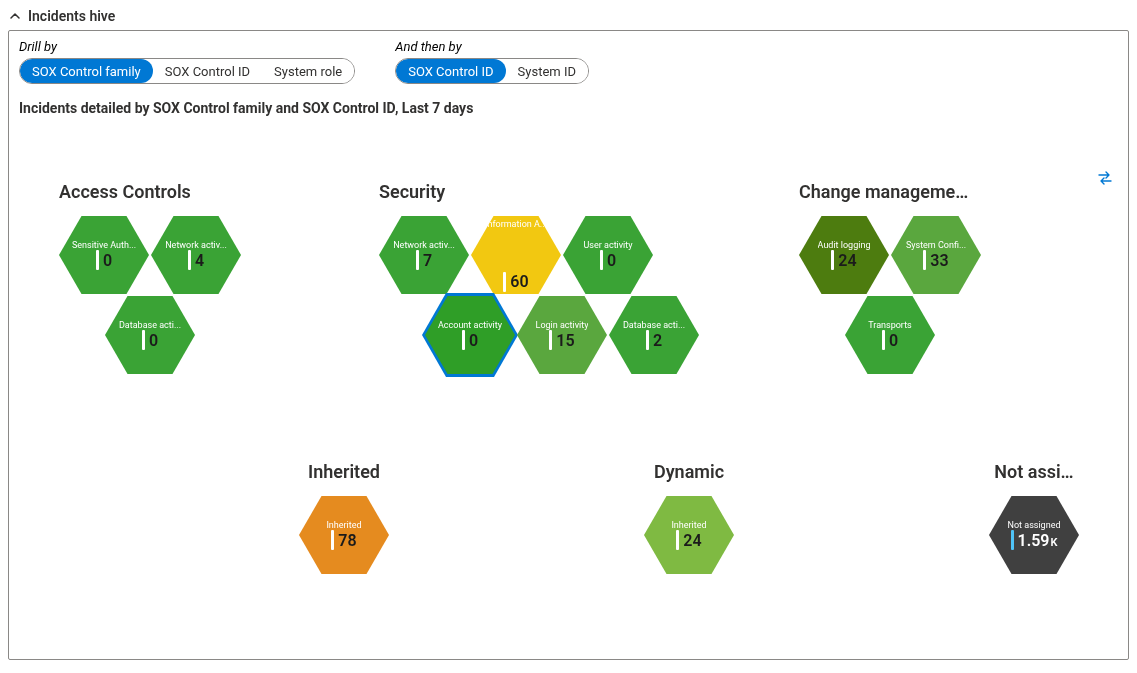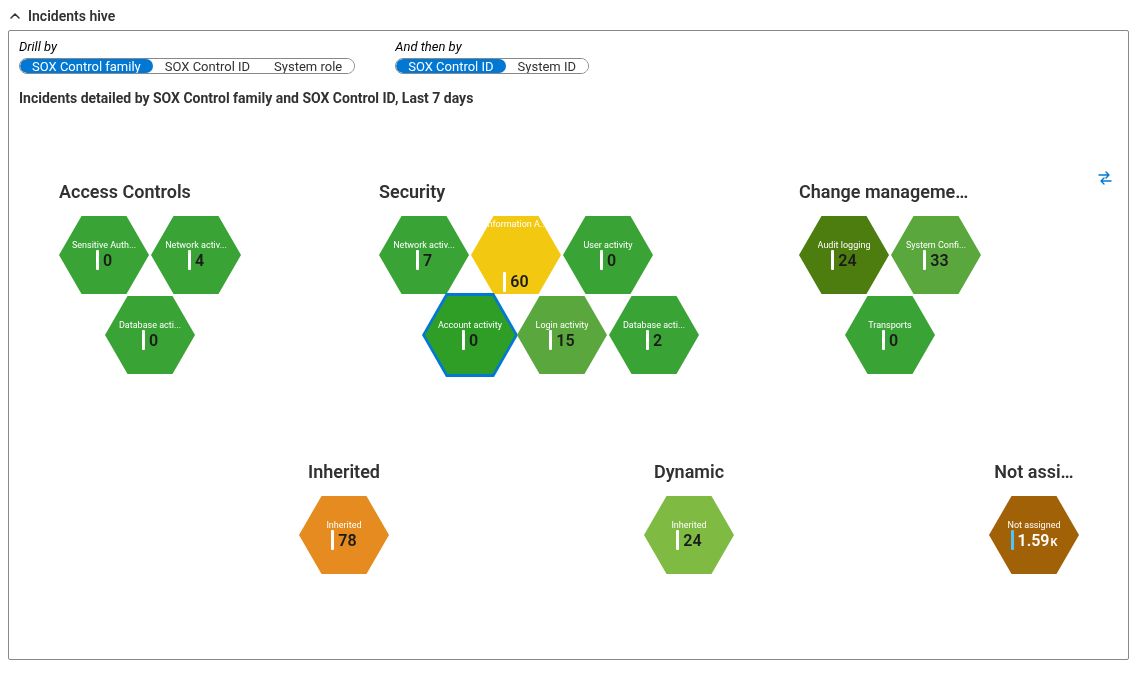--- a/index.html
+++ b/index.html
@@ -34,21 +34,21 @@
     position: relative;
   }
   .filter-row { display: flex; gap: 40px; }
   .filter-group { display: flex; flex-direction: column; gap: 4px; }
   .filter-label { font-size: 13px; color: #000000; font-style: italic; }
   .pill-row {
     display: inline-flex;
     border: 1px solid #8a8886;
     border-radius: 14px;
     overflow: hidden;
-    height: 16px;
+    height: 26px;
     align-items: stretch;
   }
   .pill {
     padding: 3px 12px;
     font-size: 13px;
     white-space: nowrap;
     display: flex; align-items: center;
     cursor: pointer;
     color: #323130;
     background: #fff;
@@ -136,21 +136,21 @@
     margin-left: 1px;
   }
   
   .c-green-700 { background: #2f9e27; }
   .c-green-600 { background: #3aa335; }
   .c-green-500 { background: #5aa73e; }
   .c-green-450 { background: #4d7c0f; }
   .c-green-400 { background: #7fba42; }
   .c-yellow    { background: #f2c811; gap: 43px; }
   .c-orange    { background: #e58b1f; }
-  .c-red       { background: #a16207; }
+  .c-red       { background: #404040; }
   .hex.c-red .hex-label,
   .hex.c-red .hex-value { color: #fff; }
   .hex.c-red .hex-bar { background: #4fc3f7; }
   
 </style>
 </head>
 <body>
 
 <div class="panel-header">
   <span class="chev">

